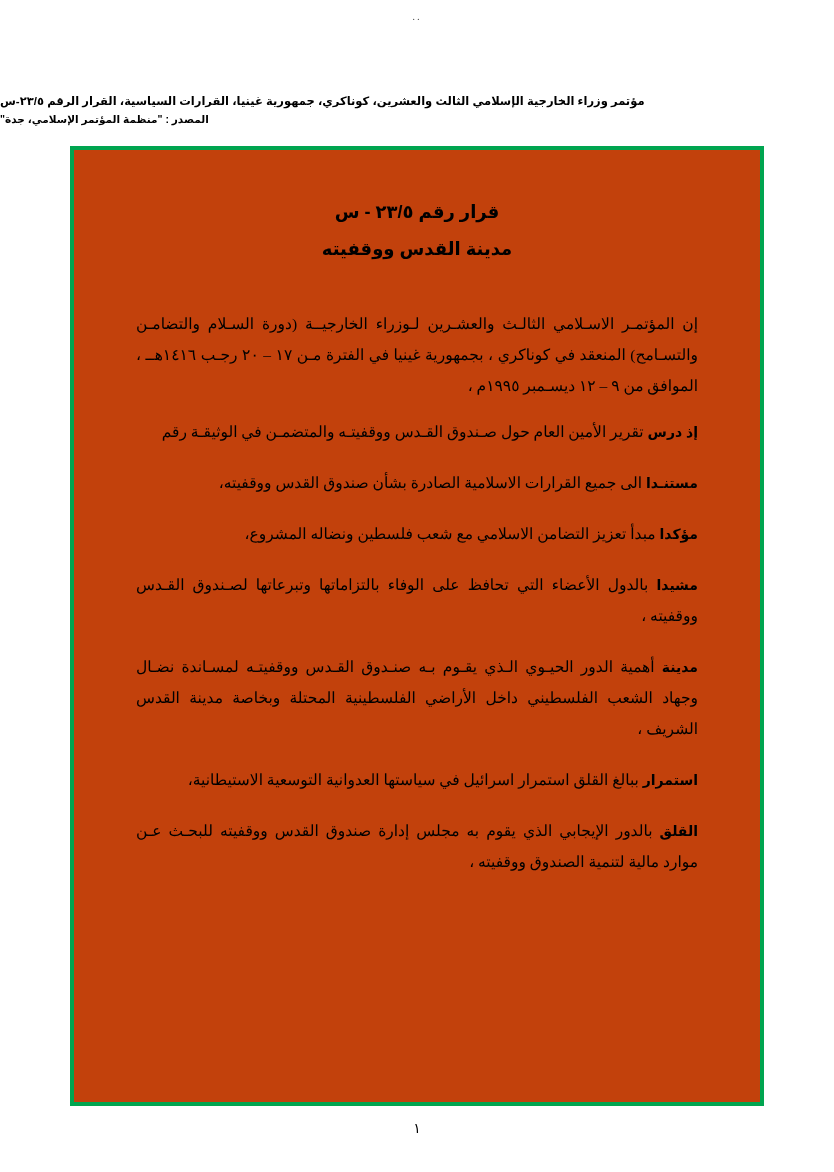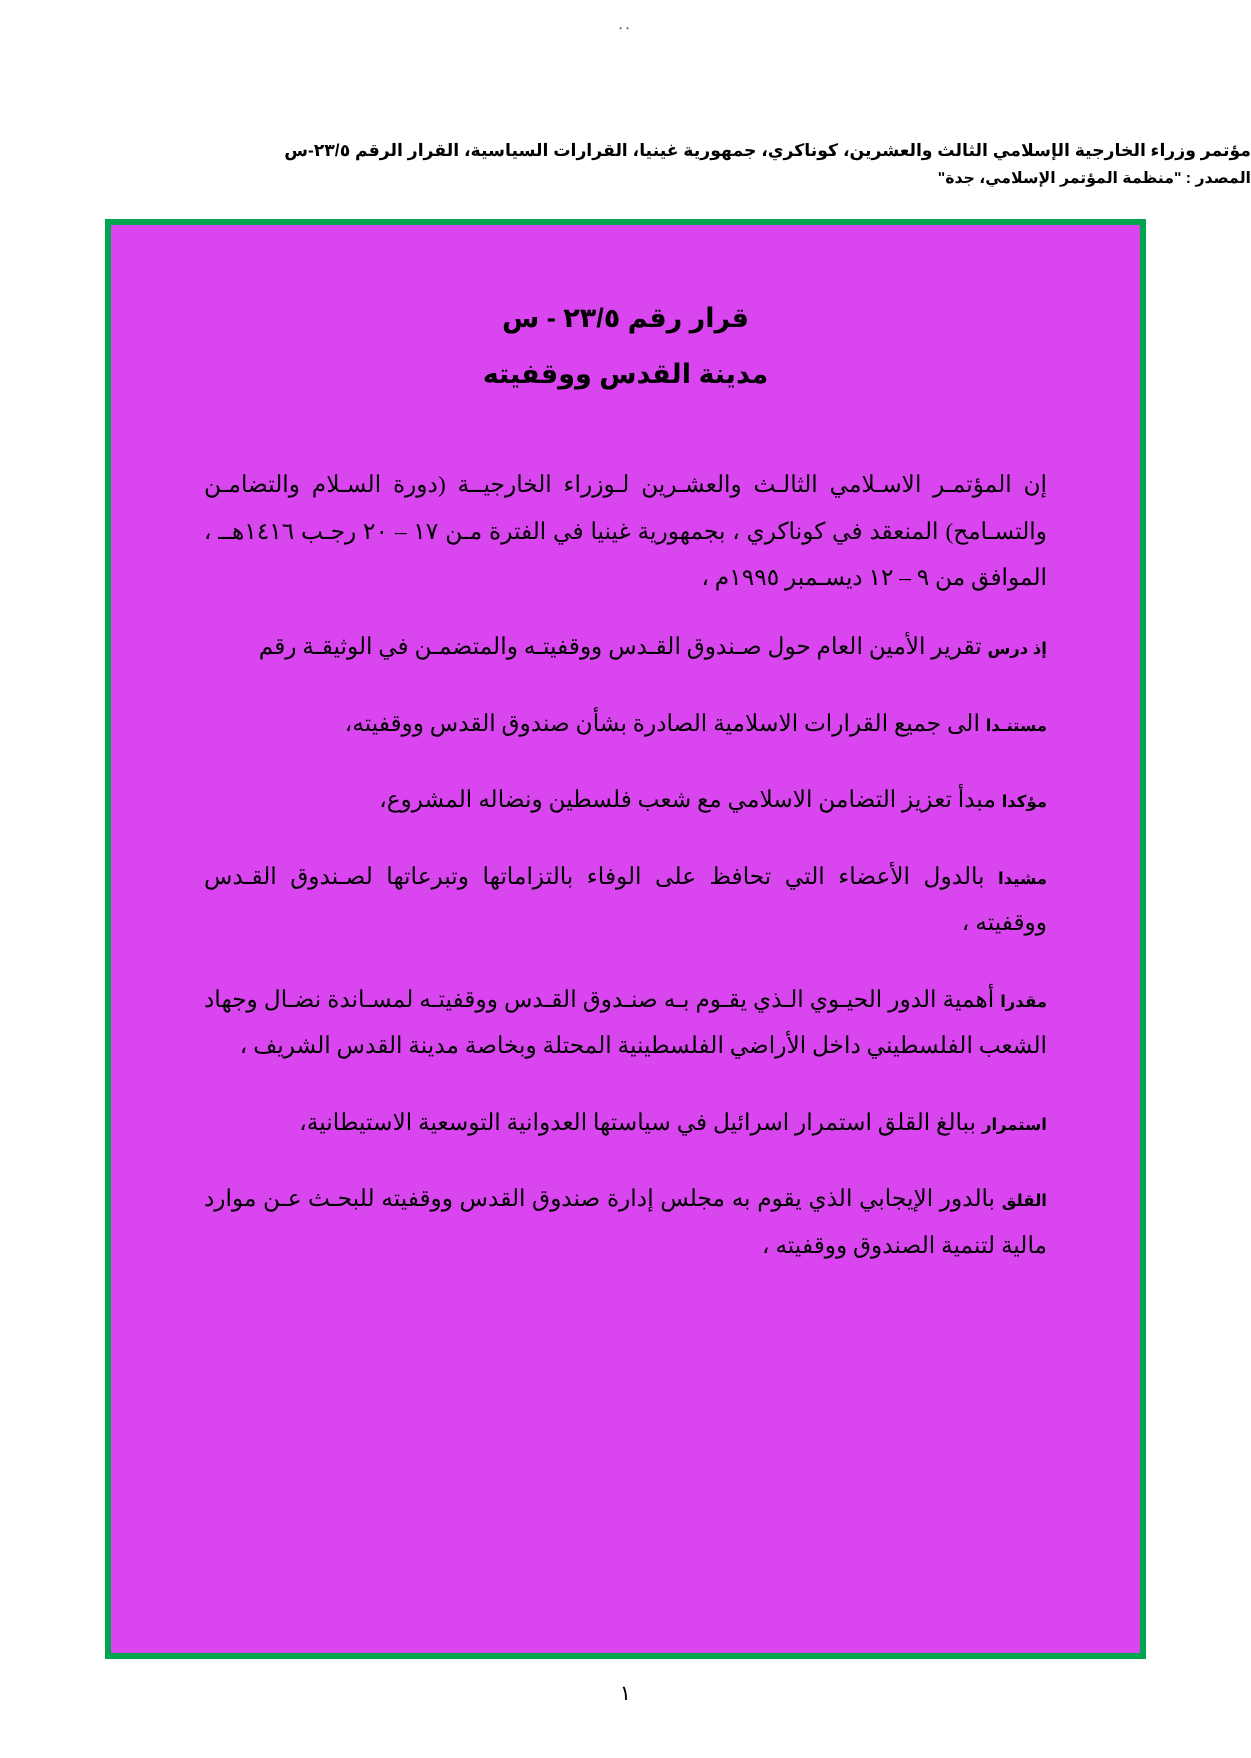--- a/index.html
+++ b/index.html
@@ -29,21 +29,21 @@
     text-align: center;
     font-size: 11px;
     color: #555;
     letter-spacing: 2px;
   }
   .header-block {
     position: absolute;
     top: 92px;
     left: 0;
     width: 100%;
-    text-align: right;
+    text-align: left;
     direction: rtl;
   }
   .header-line1 {
     font-family: "Liberation Sans", "DejaVu Sans", sans-serif;
     font-weight: bold;
     font-size: 11.5px;
     color: #000;
     line-height: 1.6;
     letter-spacing: -0.1px;
   }
@@ -55,21 +55,21 @@
     line-height: 1.8;
   }
   .green-frame {
     position: absolute;
     top: 146px;
     left: 70px;
     width: 694px;
     height: 960px;
     border: 4px solid #00a550;
     box-sizing: border-box;
-    background: #d946ef;
+    background: #c2410c;
   }
   .content {
     position: absolute;
     top: 0;
     left: 0;
     width: 100%;
     height: 100%;
     box-sizing: border-box;
     padding: 40px 62px 20px 62px;
     direction: rtl;
@@ -93,21 +93,21 @@
     margin-bottom: 20px;
     text-align: justify;
     text-justify: inter-word;
   }
   .para.preamble {
     margin-bottom: 12px;
   }
   .lead {
     font-family: "Liberation Sans", "DejaVu Sans", sans-serif;
     font-weight: bold;
-    font-size: 11px;
+    font-size: 14px;
     letter-spacing: -0.3px;
   }
   .doc-ref {
     display: block;
     direction: ltr;
     text-align: center;
     font-family: "Liberation Serif", "DejaVu Serif", serif;
     font-weight: bold;
     font-size: 13.5px;
     margin-top: 2px;
@@ -162,21 +162,21 @@
         <span class="lead">مؤكدا</span>
         <span>مبدأ تعزيز التضامن الاسلامي مع شعب فلسطين ونضاله المشروع،</span>
       </p>
 
       <p class="para">
         <span class="lead">مشيدا</span>
         <span>بالدول الأعضاء التي تحافظ على الوفاء بالتزاماتها وتبرعاتها لصـندوق القـدس ووقفيته ،</span>
       </p>
 
       <p class="para">
-        <span class="lead">مقدرا</span>
+        <span class="lead">مدينة</span>
         <span>أهمية الدور الحيـوي الـذي يقـوم بـه صنـدوق القـدس ووقفيتـه لمسـاندة نضـال وجهاد الشعب الفلسطيني داخل الأراضي الفلسطينية المحتلة وبخاصة مدينة القدس الشريف ،</span>
       </p>
 
       <p class="para">
         <span class="lead">استمرار</span>
         <span>ببالغ القلق استمرار اسرائيل في سياستها العدوانية التوسعية الاستيطانية،</span>
       </p>
 
       <p class="para">
         <span class="lead">القلق</span>

